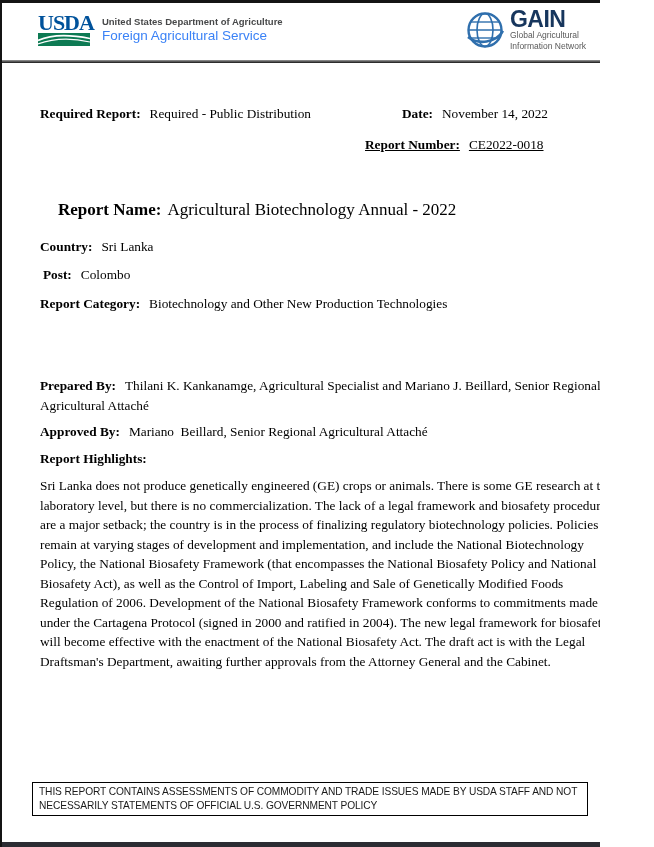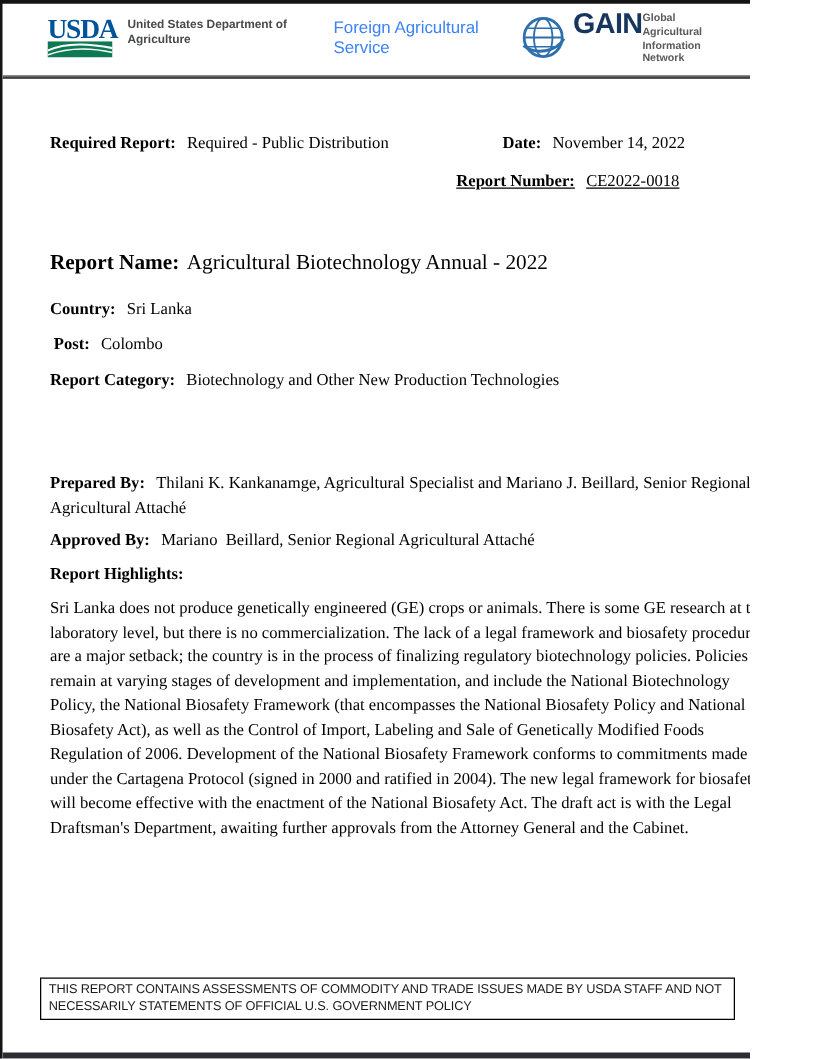--- a/index.html
+++ b/index.html
@@ -22,42 +22,42 @@
     font-family:"Liberation Sans", sans-serif;
   }
   .brand-left{display:flex;align-items:center;gap:8px;}
   .usda-logo{display:flex;flex-direction:column;align-items:flex-start;line-height:1;}
   .usda-word{
     font-family:"Liberation Serif", serif;
     font-weight:bold;font-size:22px;letter-spacing:-1px;
     color:#00529b;line-height:0.86;
   }
   .usda-swoosh{display:block;margin-top:1px;}
-  .agency{display:flex;flex-direction:row;justify-content:center;}
+  .agency{display:flex;flex-direction:column;justify-content:center;}
   .agency-1{font-size:9.5px;font-weight:bold;color:#474849;line-height:1.25;}
   .agency-2{font-size:13.5px;color:#3b82f6;line-height:1.2;}
   .brand-right{display:flex;align-items:center;gap:6px;}
-  .gain{display:flex;flex-direction:row;line-height:1;}
+  .gain{display:flex;flex-direction:column;line-height:1;}
   .gain-word{font-size:23px;font-weight:bold;color:#17365d;letter-spacing:-0.5px;line-height:0.9;}
-  .gain-sub{font-size:8.5px;font-weight:bold;color:#595959;line-height:1.25;margin-top:1px;}
+  .gain-sub{font-size:8.5px;font-weight:normal;color:#595959;line-height:1.25;margin-top:1px;}
   .rule{
     position:absolute;top:57px;left:0;right:0;height:3px;
     background:linear-gradient(to bottom,#9b9b9b,#161616);
   }
   
   .blk{position:absolute;left:38px;right:24px;font-size:13.3px;line-height:1.35;}
   .lbl{font-weight:bold;}
   .val{white-space:pre-wrap;}
   .gap{margin-left:9px;}
   .gap-sm{margin-left:6px;}
   .meta1{top:102px;}
   .meta-right{position:absolute;left:362px;top:0;}
   .meta2{top:133px;}
   .meta2 .meta-right2{position:absolute;left:325px;top:0;text-decoration:underline;}
-  .report-name{top:196px;font-size:17px;}
+  .report-name{top:196px;font-size:17px;margin-left:18px;}
   .country{top:235px;}
   .post{top:263px;padding-left:3px;}
   .category{top:292px;}
   .prepared{top:373px;line-height:20px;width:578px;}
   .approved{top:420px;}
   .highlights-label{top:447px;}
   .highlights{top:473px;width:578px;line-height:19.5px;}
   
   .disclaimer-box{
     position:absolute;top:779px;left:30px;width:556px;

